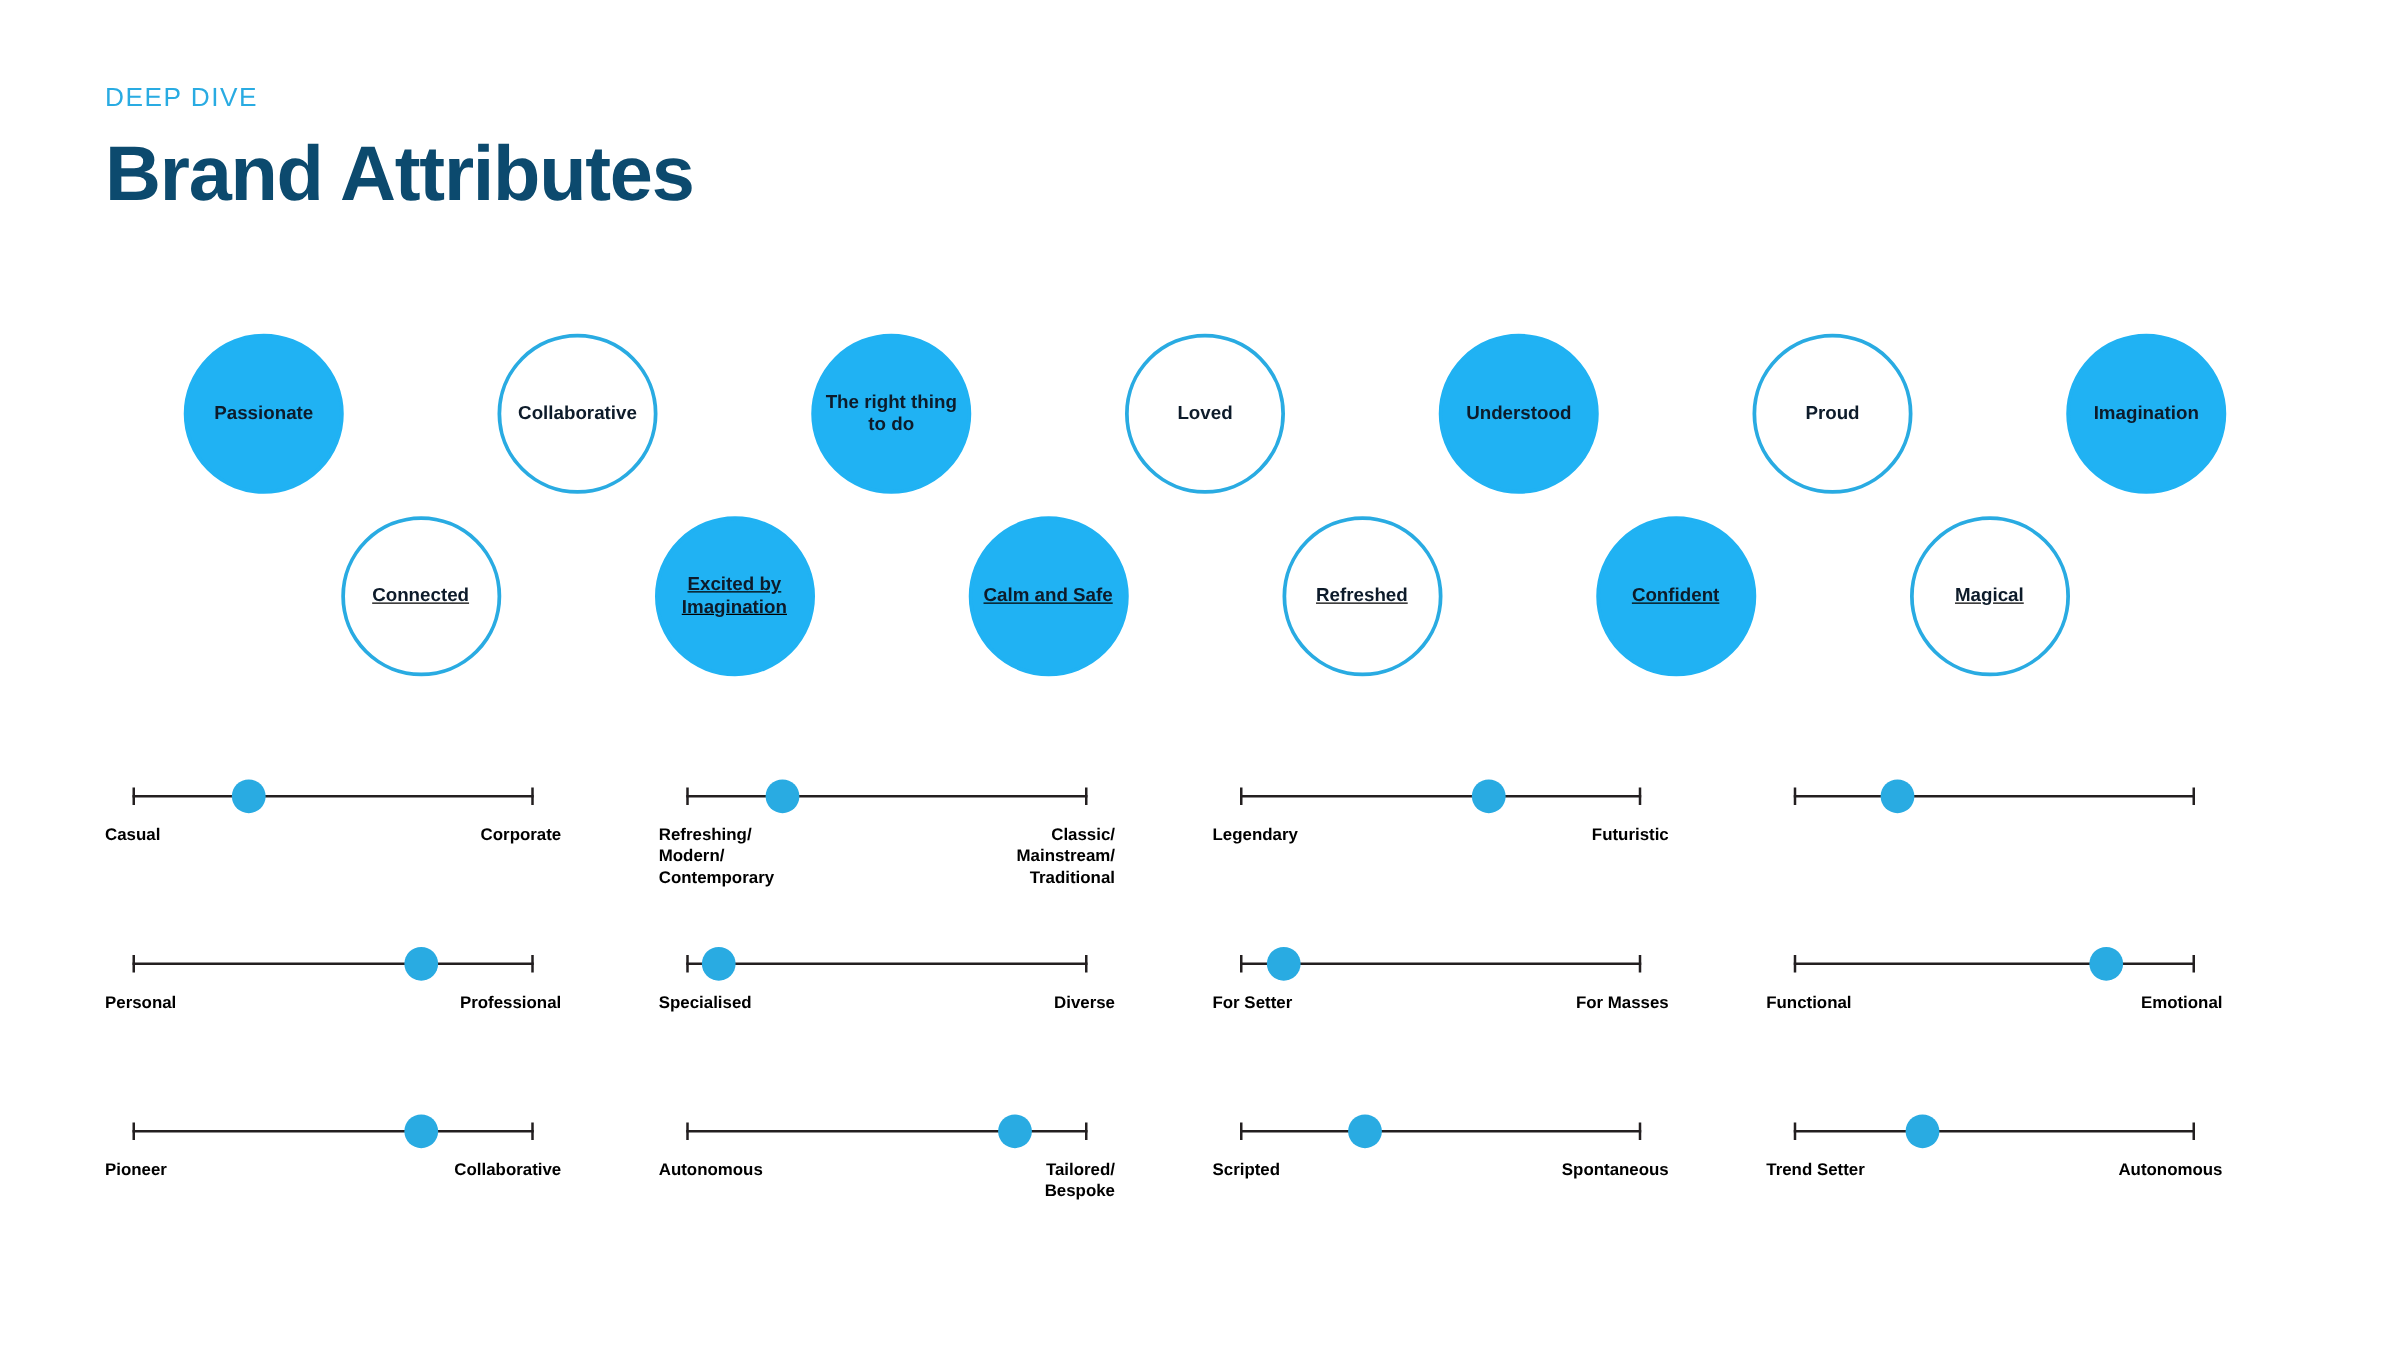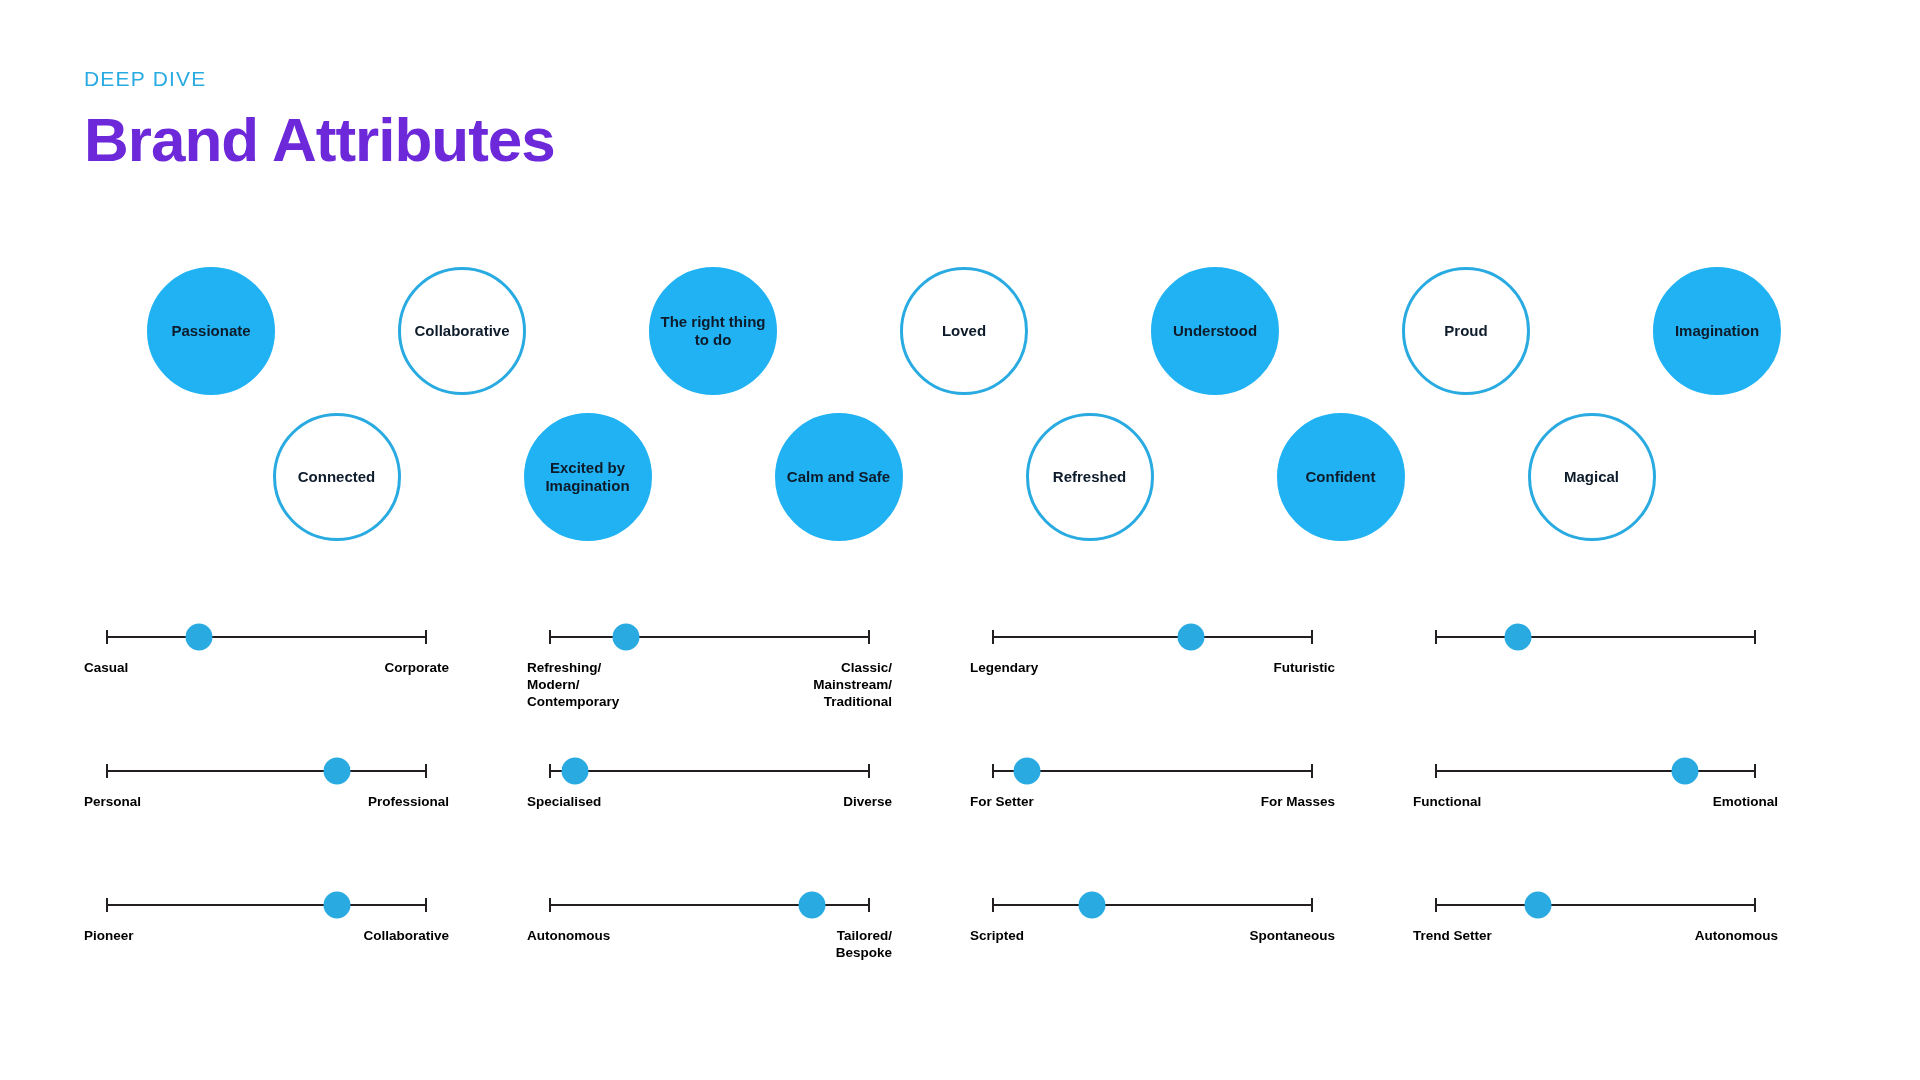--- a/index.html
+++ b/index.html
@@ -25,41 +25,41 @@
     letter-spacing: 1.2px;
     color: #29ABE2;
     font-weight: 400;
     line-height: 1;
     font-family: "Liberation Sans", sans-serif;
   }
   .title {
     margin-top: 18px;
     font-size: 62px;
     font-weight: bold;
-    color: #6d28d9;
+    color: #0c4a6e;
     letter-spacing: -1px;
     line-height: 1.08;
     font-family: "Liberation Sans", sans-serif;
   }
 
   
   .circles {
     position: absolute;
     left: 84px;
     top: 258px;
     width: 1760px;
   }
   .circle-row {
     display: flex;
     justify-content: center;
     align-items: center;
     height: 146px;
     margin-bottom: 0px;
   }
-  .circle-row.row2 { margin-top: 0px; }
+  .circle-row.row2 { margin-top: 0px; text-decoration: underline; }
   .circle-cell {
     width: 251px;
     display: flex;
     justify-content: center;
     align-items: center;
     flex: 0 0 251px;
   }
   .circle {
     width: 128px;
     height: 128px;

